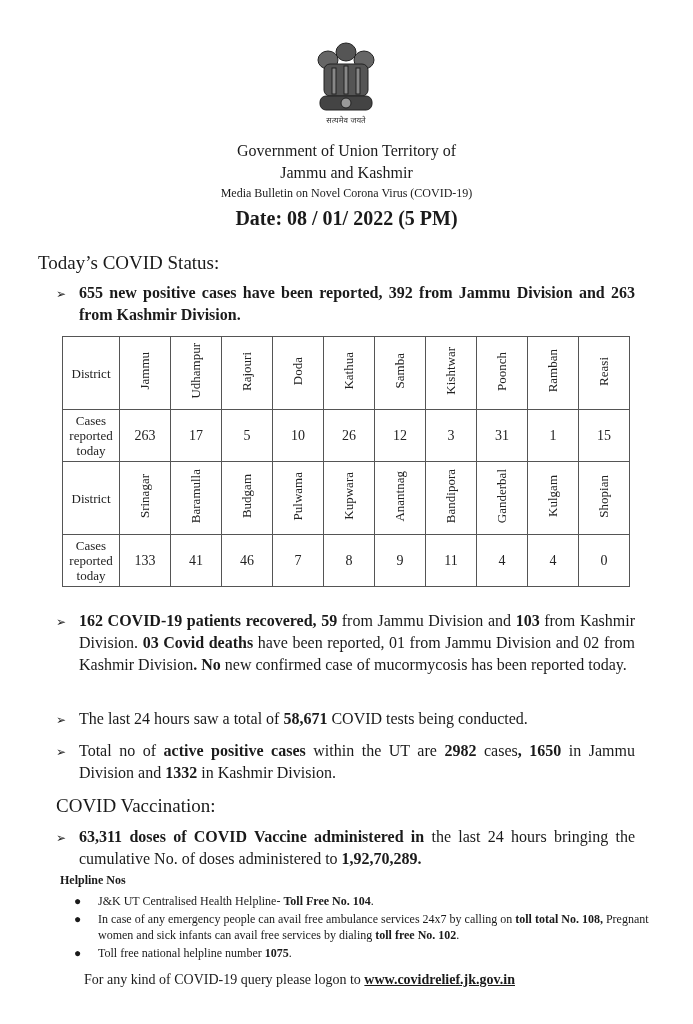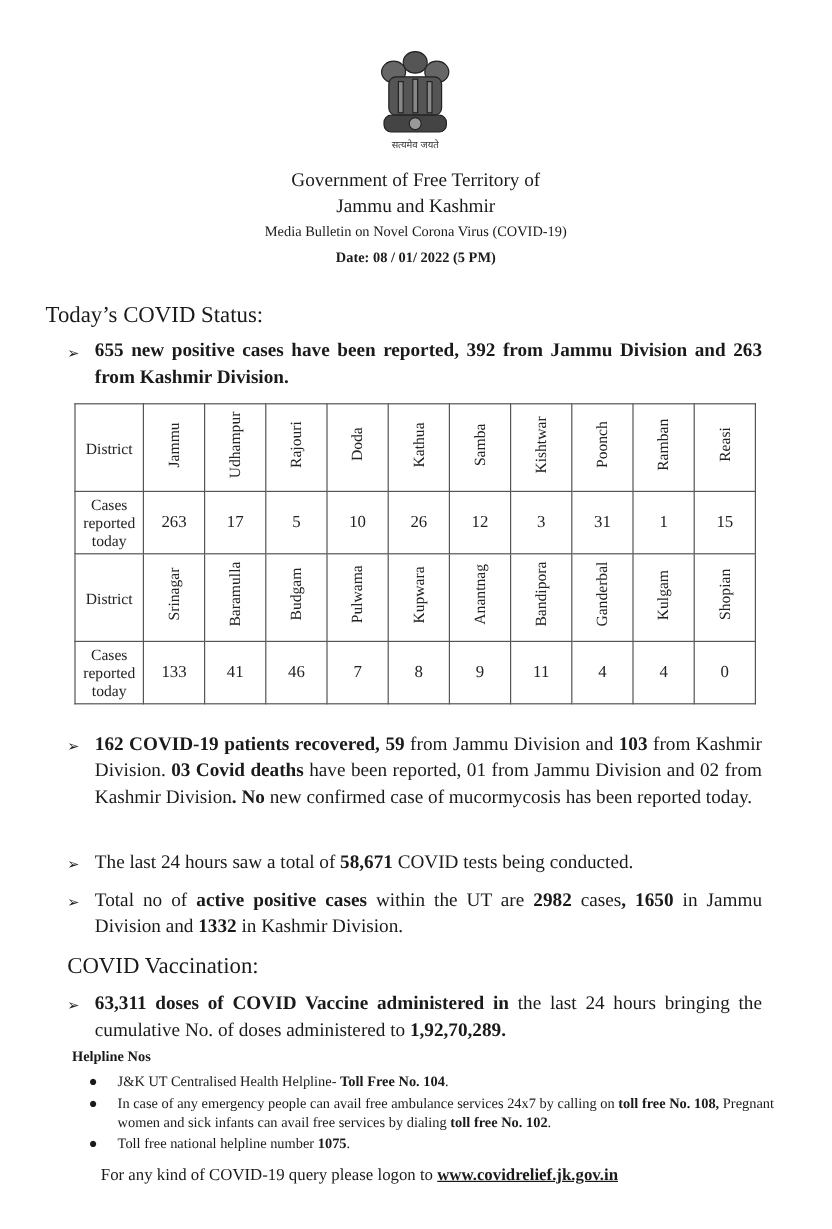--- a/index.html
+++ b/index.html
@@ -52,24 +52,24 @@
       <rect x="34" y="30" width="4" height="26" fill="#888"></rect>
       <rect x="46" y="28" width="4" height="28" fill="#888"></rect>
       <rect x="58" y="30" width="4" height="26" fill="#888"></rect>
       <rect x="22" y="58" width="52" height="14" rx="6" fill="#444"></rect>
       <circle cx="48" cy="65" r="5" fill="#999"></circle>
     </g>
   </svg>
   <div style="position:absolute;left:0;top:76px;width:96px;text-align:center;font-family:'DejaVu Sans',sans-serif;font-size:8px;color:#333;">सत्यमेव जयते</div>
 </div>
 
-<div class="hl" style="top:142px;font-size:16px;">Government of Free Territory of</div>
+<div class="hl" style="top:142px;font-size:16px;">Government of Union Territory of</div>
 <div class="hl" style="top:164px;font-size:16px;">Jammu and Kashmir</div>
 <div class="hl" style="top:186px;font-size:12px;">Media Bulletin on Novel Corona Virus (COVID-19)</div>
-<div class="hl bold" style="top:207px;font-size:12px;">Date: 08 / 01/ 2022 (5 PM)</div>
+<div class="hl bold" style="top:207px;font-size:20px;">Date: 08 / 01/ 2022 (5 PM)</div>
 
 <div class="section-title" style="top:252px;">Today’s COVID Status:</div>
 
 <span class="arrow" style="top:287px;">➢</span>
 <div class="bullet-para" style="top:282px;font-weight:bold;"><b>655 new positive cases</b><span> have been reported, </span><b>392</b><span> from Jammu Division and </span><b>263</b><span> from Kashmir Division.</span></div>
 
 <table class="cases">
   <tbody>
       <tr class="name-row">
     <td class="label">District</td>
@@ -139,20 +139,20 @@
 <span class="arrow" style="top:831px;">➢</span>
 <div class="bullet-para" style="top:826px;"><b>63,311  doses of COVID Vaccine administered in</b><span> the last 24 hours bringing the cumulative No. of doses administered to </span><b>1,92,70,289.</b></div>
 
 <div class="help-title">Helpline Nos</div>
 <div class="help-list" style="top:893px;">
   <span class="dot">●</span>
   <span>J&amp;K UT Centralised Health Helpline- </span><b>Toll Free No. 104</b><span>.</span>
 </div>
 <div class="help-list" style="top:911px;">
   <span class="dot">●</span>
-  <span>In case of any emergency people can avail free ambulance services 24x7 by calling on </span><b>toll free No. 108,</b><span> Pregnant women and sick infants can avail free services by dialing </span><b>toll free No. 102</b><span>.</span>
+  <span>In case of any emergency people can avail free ambulance services 24x7 by calling on </span><b>toll total No. 108,</b><span> Pregnant women and sick infants can avail free services by dialing </span><b>toll free No. 102</b><span>.</span>
 </div>
 <div class="help-list" style="top:945px;">
   <span class="dot">●</span>
   <span>Toll free national helpline number </span><b>1075</b><span>.</span>
 </div>
 
 <div class="footer"><span>For any kind of COVID-19 query please logon to </span><a>www.covidrelief.jk.gov.in</a></div>
 
 </body></html>

